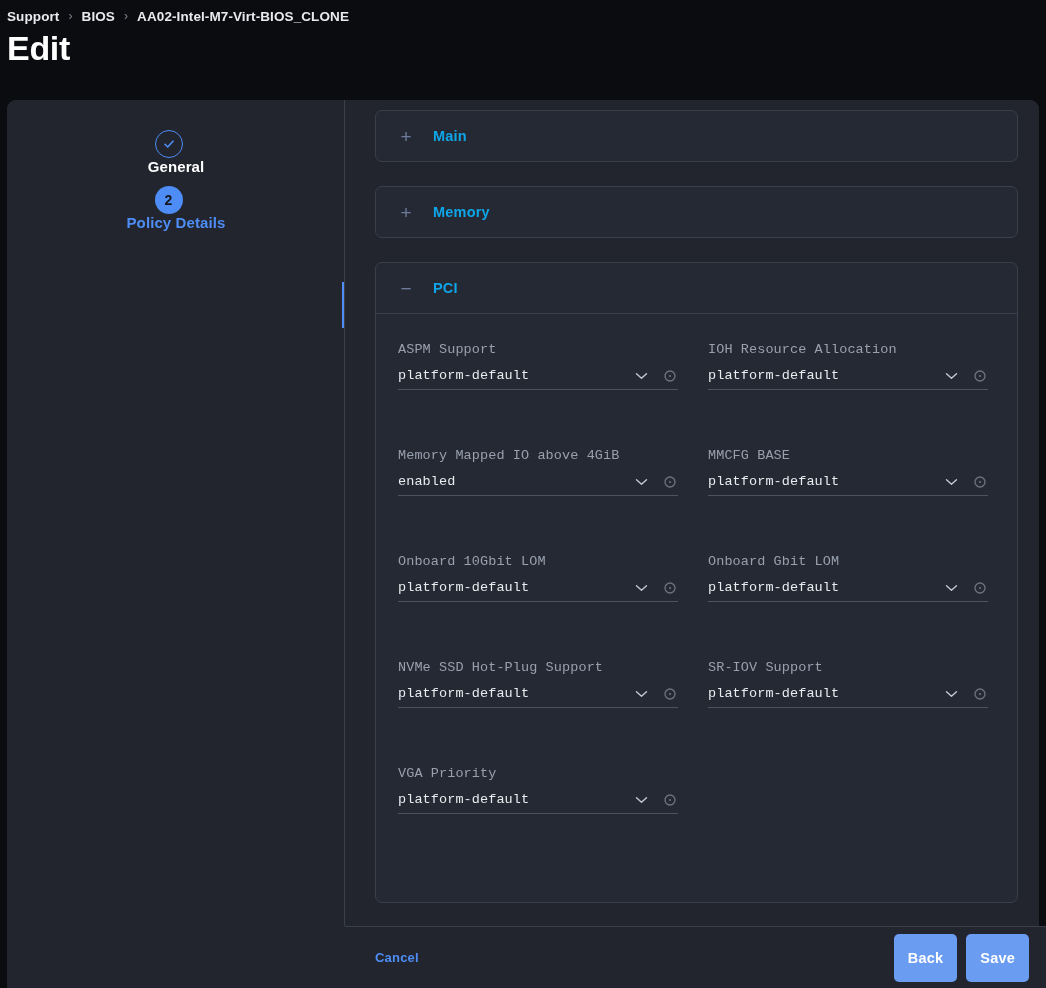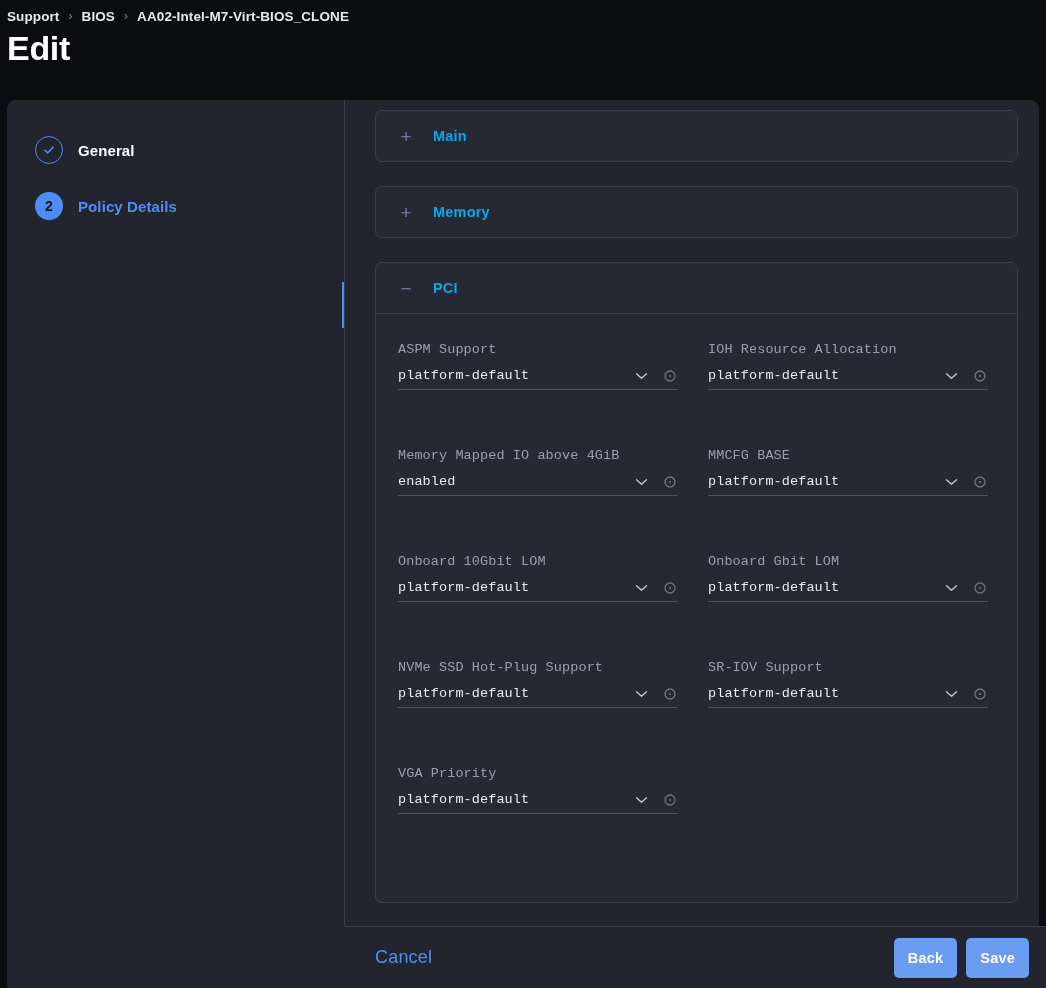--- a/index.html
+++ b/index.html
@@ -86,23 +86,23 @@
     top: 0; right: 0;
     width: 1px;
     height: 100%;
     background: #3a3f4b;
   }
 
   .step {
     display: flex;
     align-items: center;
     height: 40px;
-    padding-left: 28px;
     margin-bottom: 16px;
     cursor: pointer;
+    flex-direction: column;
   }
   .step-marker {
     width: 28px; height: 28px;
     flex: 0 0 28px;
     border-radius: 50%;
     display: flex;
     align-items: center;
     justify-content: center;
     margin-right: 15px;
   }
@@ -255,30 +255,30 @@
     bottom: 0;
     width: 701px;
     height: 62px;
     background: #22252e;
     border-top: 1px solid #3a3f4b;
     display: flex;
     align-items: center;
     padding: 0 17px 0 30px;
   }
   .cancel-link {
-    font-size: 18px;
-    font-weight: normal;
+    font-size: 13px;
+    font-weight: bold;
     color: #4d8df5;
     cursor: pointer;
     letter-spacing: .2px;
   }
   .footer-spacer { flex: 1 1 auto; }
   .btn {
     min-width: 60px;
-    height: 40px;
+    height: 48px;
     border: none;
     border-radius: 5px;
     background: #6a9cf2;
     color: #ffffff;
     font-family: "Liberation Sans", sans-serif;
     font-size: 14.5px;
     font-weight: bold;
     letter-spacing: .2px;
     cursor: pointer;
     padding: 0 14px;

